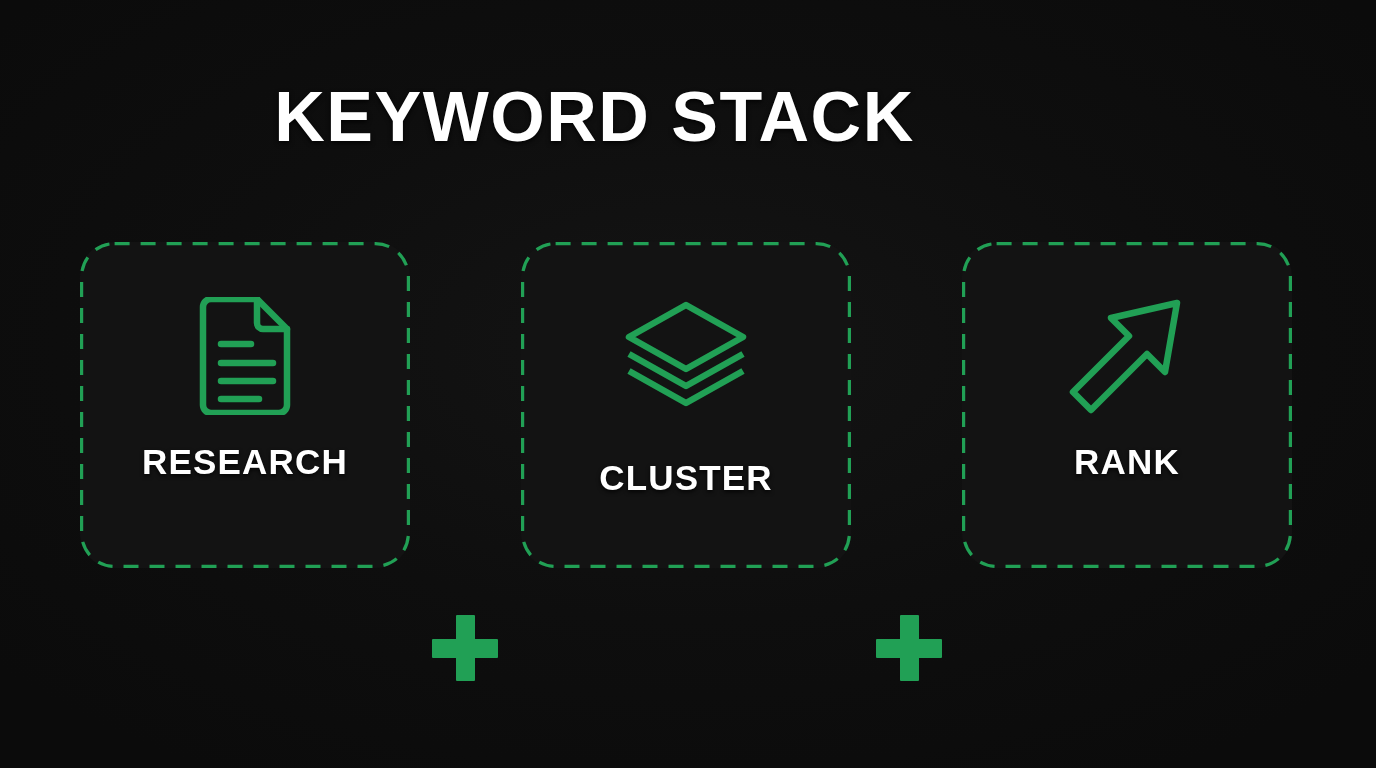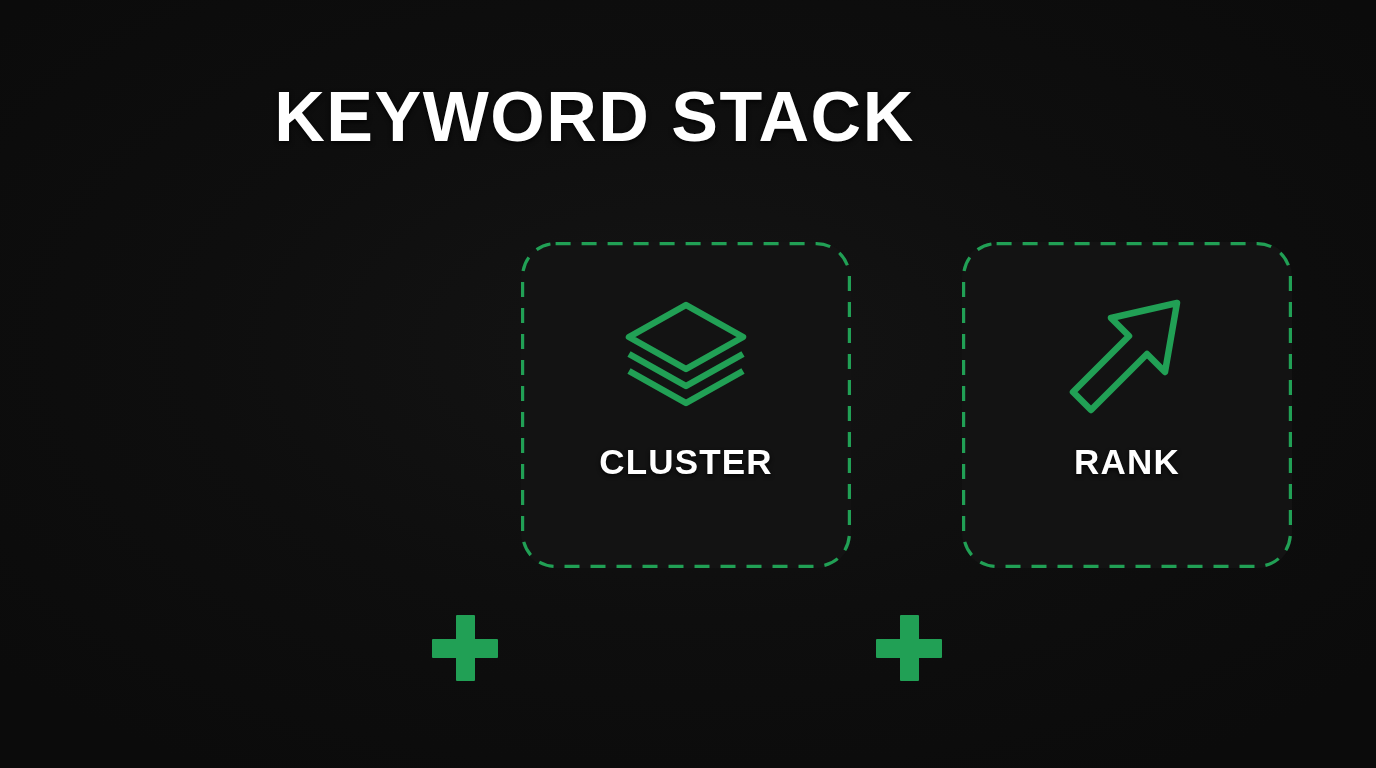--- a/index.html
+++ b/index.html
@@ -55,21 +55,21 @@
     height: 326px;
     box-sizing: border-box;
     border-radius: 34px;
     background: #131313;
     display: flex;
     flex-direction: column;
     align-items: center;
     justify-content: flex-start;
   }
   .card-1 { left: 80px;  }
-  .card-2 { left: 521px; }
+  .card-2 { left: 521px; gap: 16px; }
   .card-3 { left: 962px; text-align: right; }
 
   
   .card-border {
     position: absolute;
     left: 0;
     top: 0;
     width: 330px;
     height: 326px;
     pointer-events: none;
@@ -124,20 +124,38 @@
 </style>
 </head>
 <body>
 
 <div id="stage">
 
   <div class="title">KEYWORD STACK</div>
 
   <div class="row">
 
+    <div class="card card-1">
+      <svg class="card-border" viewBox="0 0 330 326">
+        <rect x="1.6" y="1.6" width="326.8" height="322.8" rx="33" ry="33" fill="none" stroke="#21a055" stroke-width="3.2" stroke-dasharray="15 11" stroke-linecap="butt"></rect>
+      </svg>
+
+      <div class="icon-wrap">
+        <svg width="100" height="118" viewBox="0 0 100 118">
+          <path d="M8 10 A8 8 0 0 1 16 2 L62 2 L92 32 L92 108 A8 8 0 0 1 84 116 L16 116 A8 8 0 0 1 8 108 Z" fill="none" stroke="#21a055" stroke-width="6.5" stroke-linejoin="round"></path>
+          <path d="M62 2 L62 26 A6 6 0 0 0 68 32 L92 32" fill="none" stroke="#21a055" stroke-width="6.5" stroke-linejoin="round" stroke-linecap="round"></path>
+          <line x1="26" y1="47" x2="56" y2="47" stroke="#21a055" stroke-width="6.5" stroke-linecap="round"></line>
+          <line x1="26" y1="66" x2="78" y2="66" stroke="#21a055" stroke-width="6.5" stroke-linecap="round"></line>
+          <line x1="26" y1="84" x2="78" y2="84" stroke="#21a055" stroke-width="6.5" stroke-linecap="round"></line>
+          <line x1="26" y1="102" x2="64" y2="102" stroke="#21a055" stroke-width="6.5" stroke-linecap="round"></line>
+        </svg>
+      </div>
+
+      <div class="card-label">RESEARCH</div>
+    </div>
 
     <div class="card card-2">
       <svg class="card-border" viewBox="0 0 330 326">
         <rect x="1.6" y="1.6" width="326.8" height="322.8" rx="33" ry="33" fill="none" stroke="#21a055" stroke-width="3.2" stroke-dasharray="15 11" stroke-linecap="butt"></rect>
       </svg>
 
       <div class="icon-wrap">
         <svg width="126" height="118" viewBox="0 0 126 118">
           <g fill="none" stroke="#21a055" stroke-width="6.5" stroke-linejoin="round">
             <path d="M63 8 L120 40 L63 72 L6 40 Z"></path>

